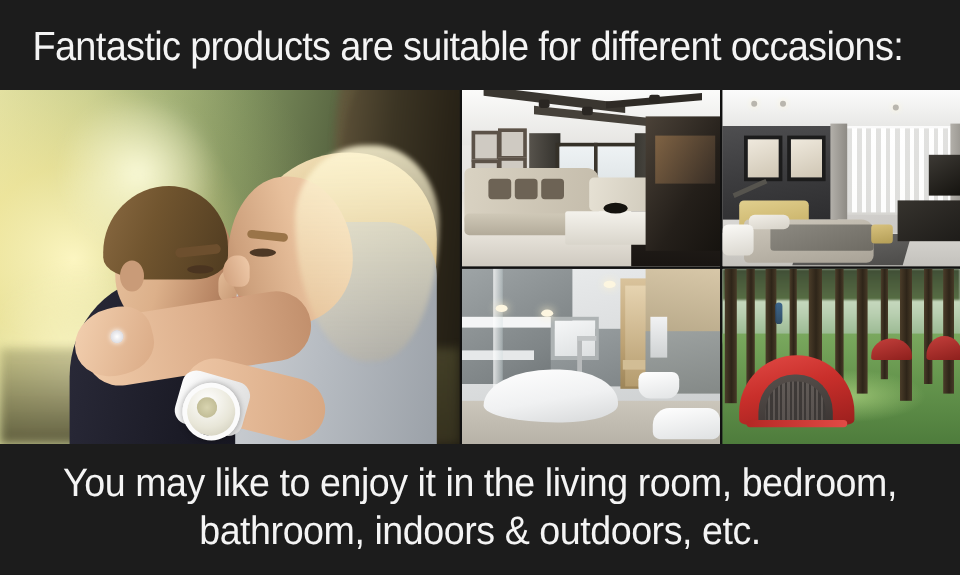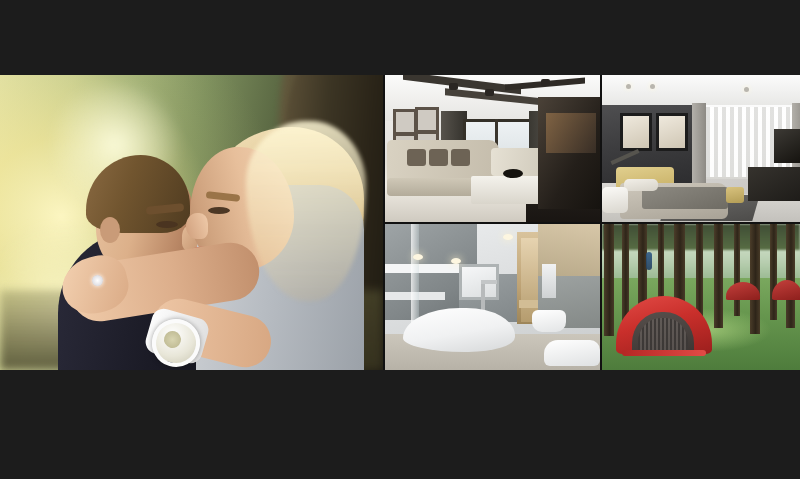--- a/index.html
+++ b/index.html
@@ -349,20 +349,23 @@
     font-size:33px;line-height:40px;letter-spacing:-0.4px;
     font-weight:400;
   }
   .caption-line{display:block;transform:scaleX(0.95);}
 </style>
 </head>
 <body>
 
 <div id="banner">
 
+  <div class="headline-band">
+    <div class="headline-text">Fantastic products are suitable for different occasions:</div>
+  </div>
 
   <div class="mosaic">
 
     <div class="panel p-couple">
       <div class="scene">
         <div class="couple-bg"></div>
         <div class="couple-bokeh"></div>
         <div class="couple-bokeh2"></div>
         <div class="couple-trunk2"></div>
         <div class="couple-trunk"></div>
@@ -526,14 +529,20 @@
 
         <div class="tent-fly"></div>
         <div class="tent-door"></div>
         <div class="tent-mesh"></div>
         <div class="tent-trim"></div>
       </div>
     </div>
 
   </div>
 
+  <div class="caption-band">
+    <div class="caption-text">
+      <span class="caption-line">You may like to enjoy it in the living room, bedroom,</span>
+      <span class="caption-line">bathroom, indoors &amp; outdoors, etc.</span>
+    </div>
+  </div>
 
 </div>
 
 </body></html>

